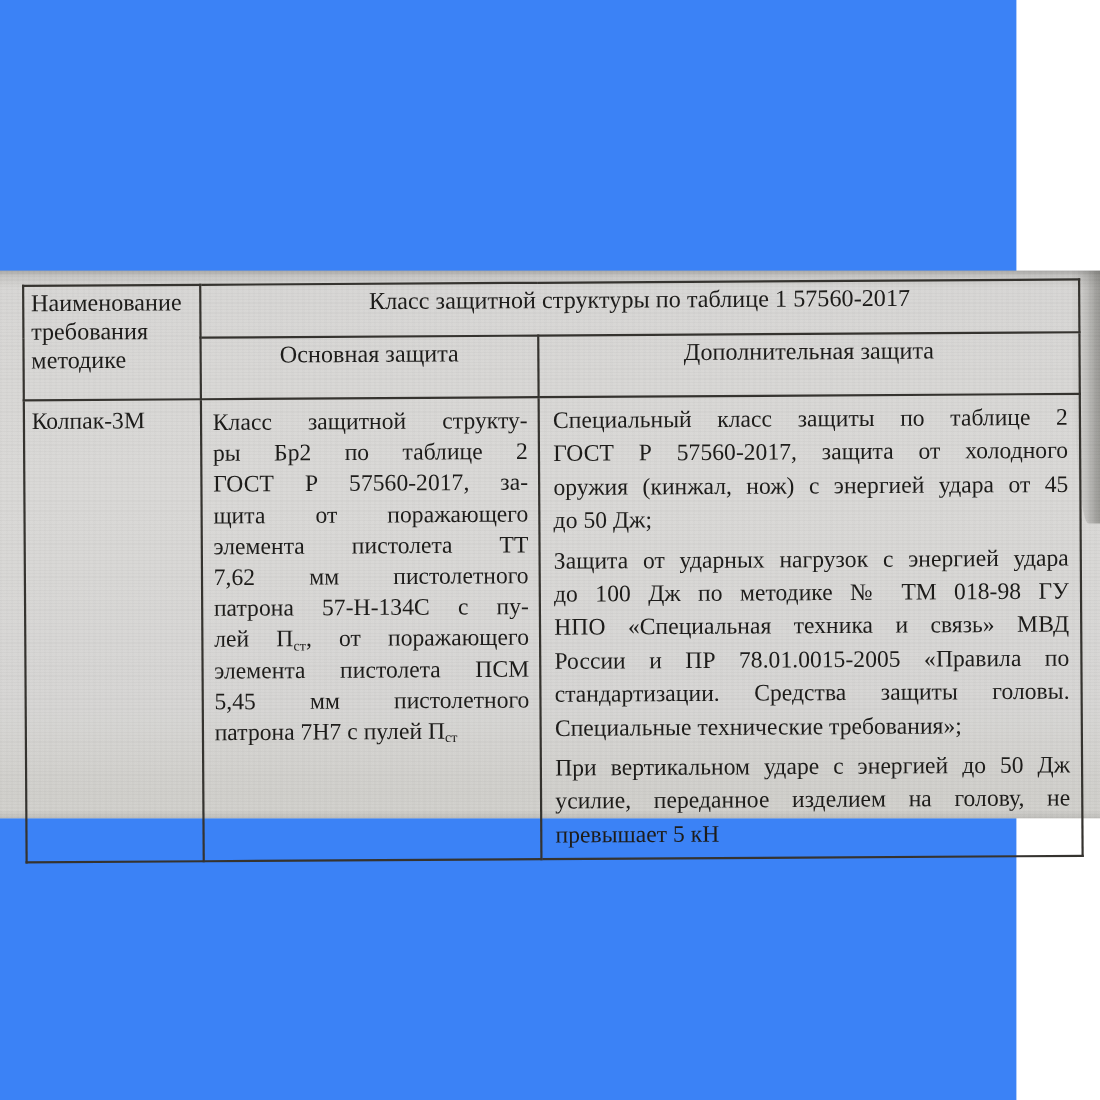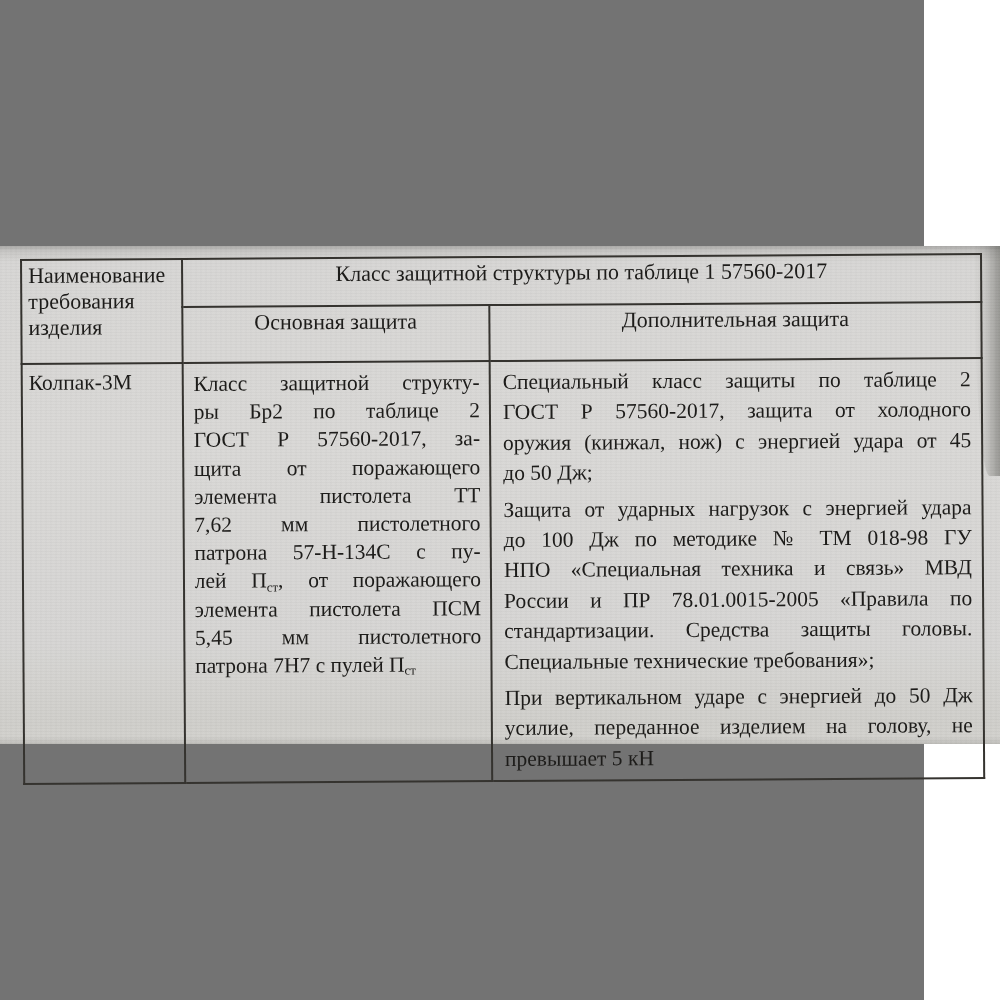--- a/index.html
+++ b/index.html
@@ -8,21 +8,21 @@
     background: #ffffff;
     width: 1000px;
     height: 1000px;
     overflow: hidden;
     font-family: "Liberation Serif", "DejaVu Serif", serif;
   }
   .stage {
     position: relative;
     width: 924px;
     height: 1000px;
-    background: #737373;
+    background: #3b82f6;
   }
   
   .photo {
     position: absolute;
     left: 0;
     top: 246px;
     width: 1000px;
     height: 498px;
     background:
       linear-gradient(180deg,
@@ -143,21 +143,21 @@
         <col class="col-main">
         <col class="col-extra">
       </colgroup>
       <tbody>
           <tr class="row-top">
         <td class="hdr name-cell" rowspan="2">
           <div class="namelines">
 
           <div class="line">Наименование</div>
                 <div class="line">требования</div>
-                <div class="line">изделия</div>
+                <div class="line">методике</div>
               </div>
         </td>
         <td class="hdr" colspan="2">Класс защитной структуры по таблице 1 57560-2017</td>
       </tr>
       <tr class="row-sub">
         <td class="hdr">Основная защита</td>
         <td class="hdr">Дополнительная защита</td>
       </tr>
       <tr class="row-body">
         <td class="name-cell">

